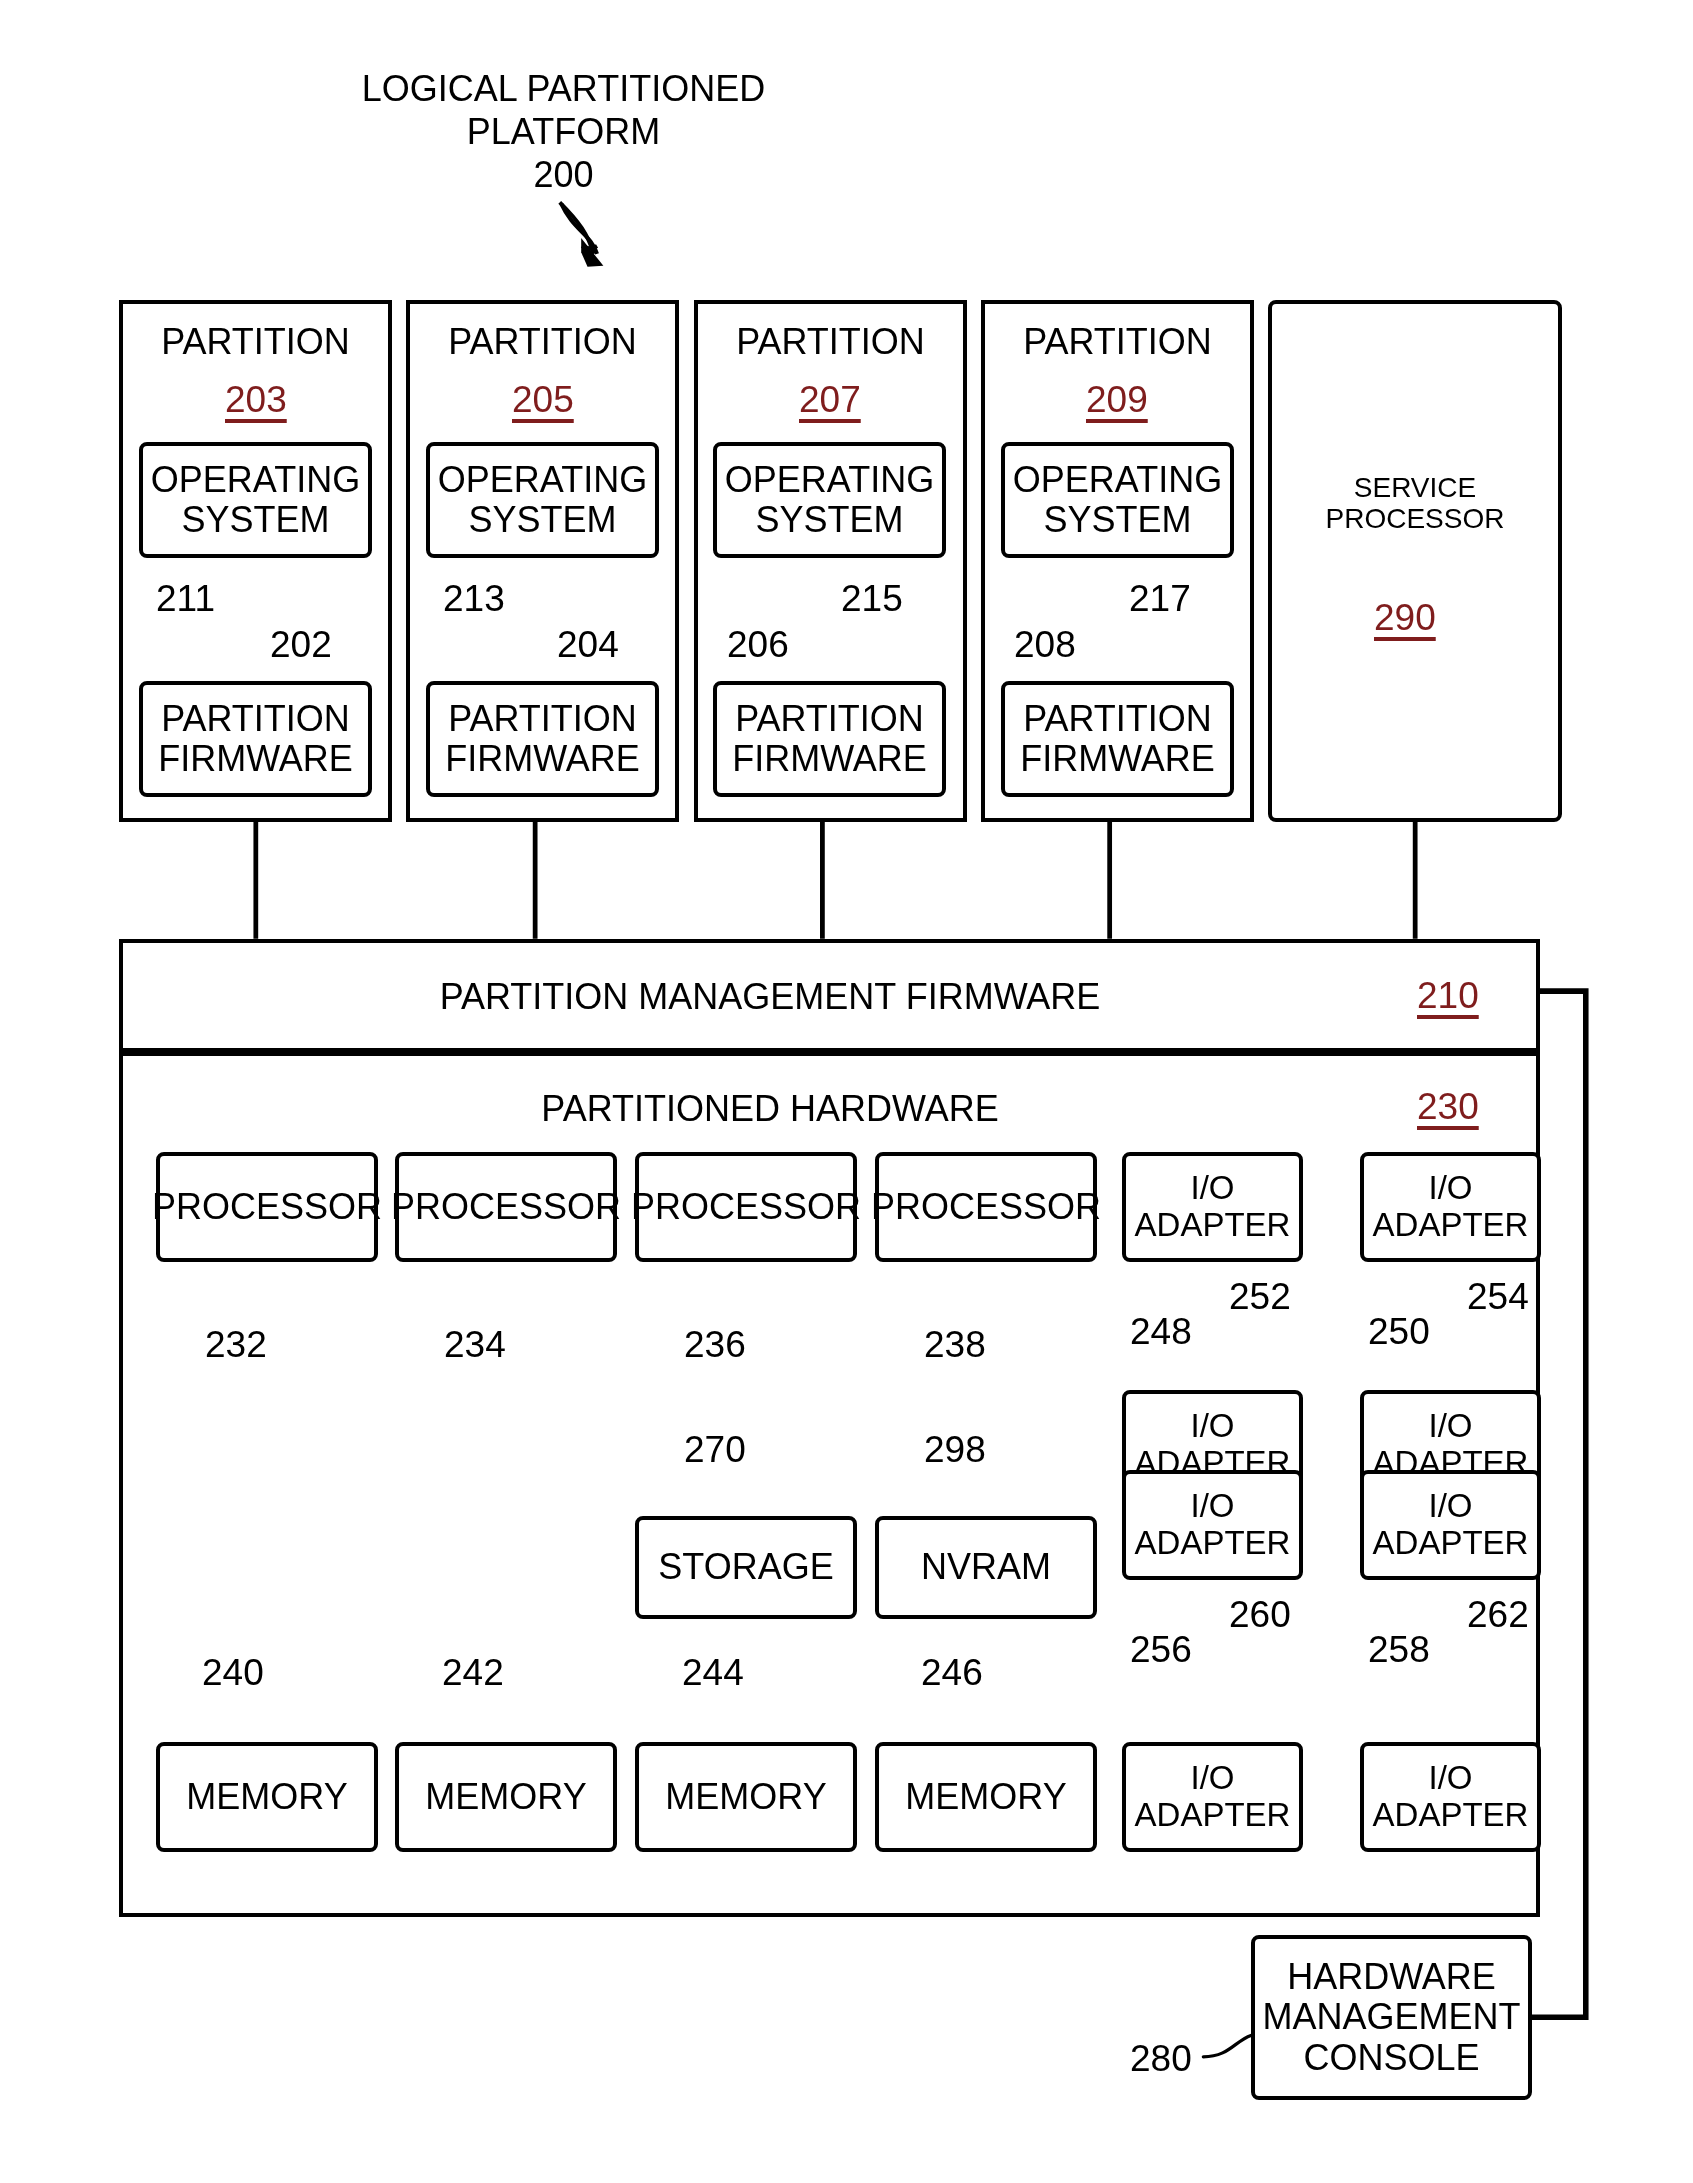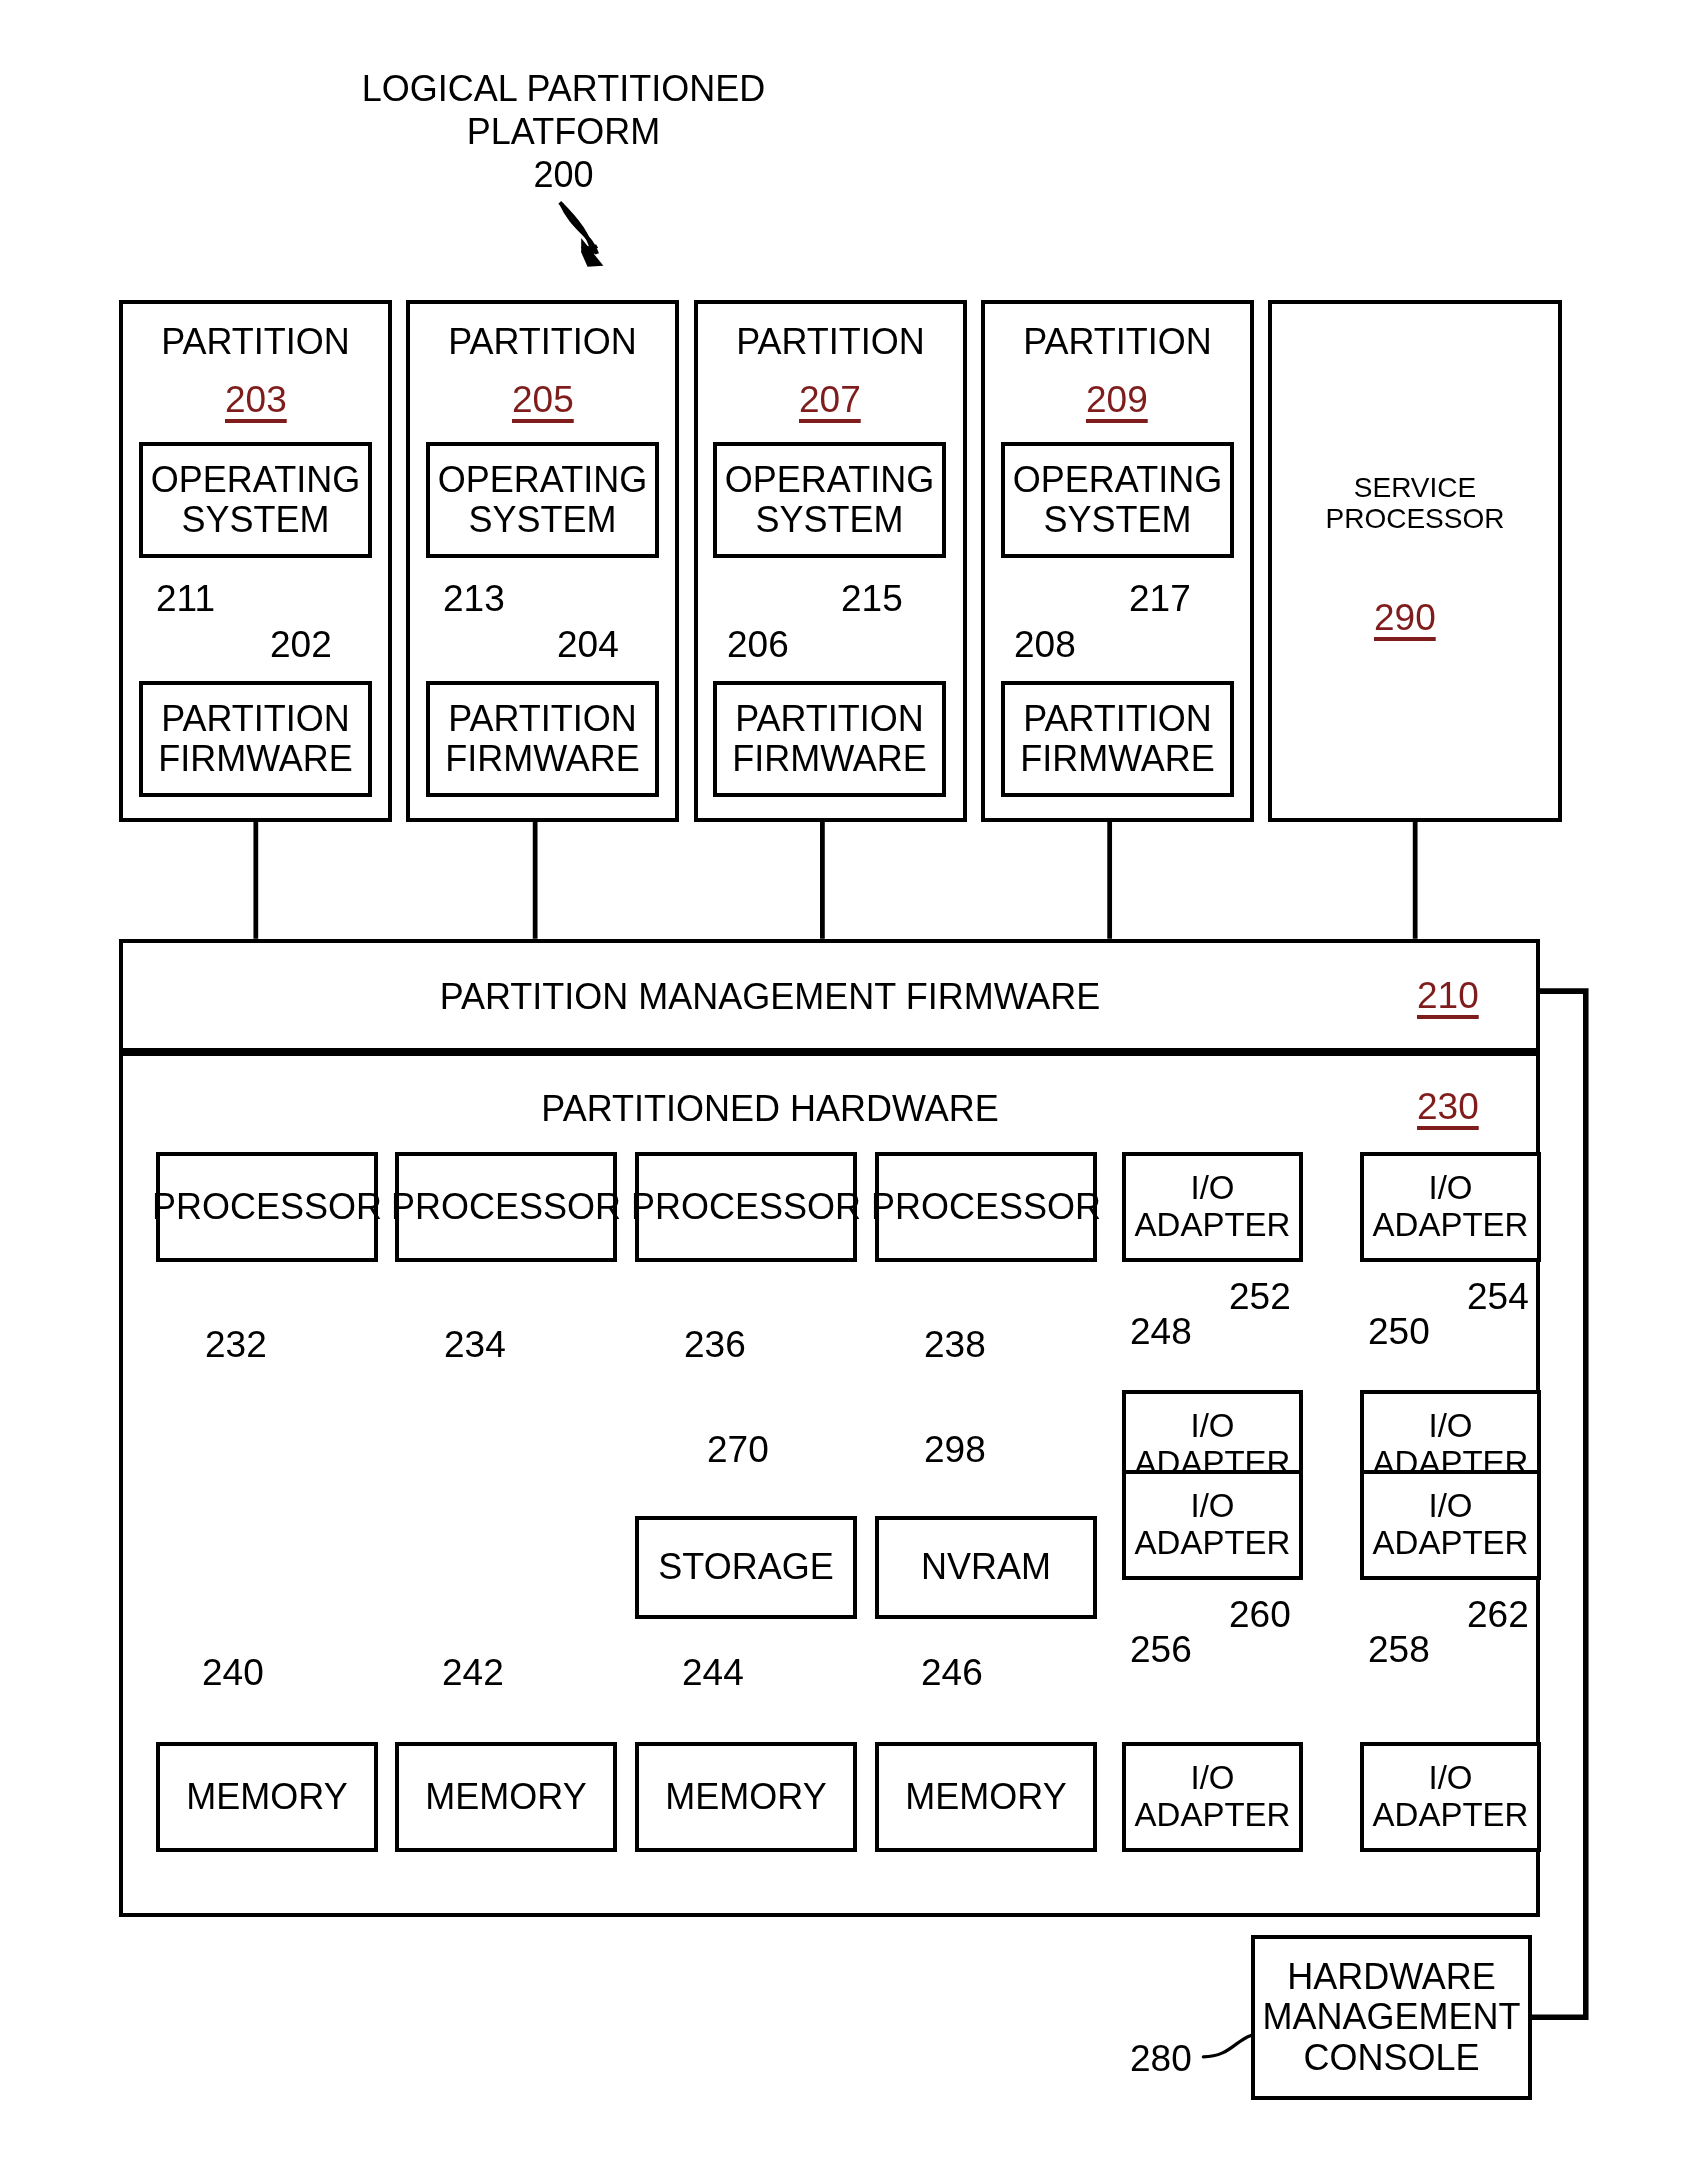--- a/index.html
+++ b/index.html
@@ -29,21 +29,21 @@
     box-sizing: border-box;
     background: #ffffff;
     border: 4.8px solid #000000;
     display: flex;
     flex-direction: column;
     align-items: center;
     justify-content: center;
     text-align: center;
     line-height: 1.12;
   }
-  .box.thin { border-width: 4px; }
+  .box.thin { border-width: 4px; border-radius: 8px; }
   .lbl {
     position: absolute;
     color: #000000;
     white-space: nowrap;
     line-height: 1.12;
   }
   .ref {
     position: absolute;
     color: #000000;
     white-space: nowrap;
@@ -261,21 +261,21 @@
 
   <div class="box thin" style="left:1122px; top:1390px; width:181px; height:110px;">
     <span class="small-txt">I/O</span>
     <span class="small-txt">ADAPTER</span>
   </div>
   <div class="box thin" style="left:1360px; top:1390px; width:181px; height:110px;">
     <span class="small-txt">I/O</span>
     <span class="small-txt">ADAPTER</span>
   </div>
 
-  <div class="ref" style="left:684px; top:1429px;margin-left:23px;">270</div>
+  <div class="ref" style="left:684px; top:1429px;">270</div>
   <div class="ref" style="left:924px; top:1429px;">298</div>
 
   <div class="box thin" style="left:635px; top:1516px; width:222px; height:103px;">
     <span class="inner-txt">STORAGE</span>
   </div>
   <div class="box thin" style="left:875px; top:1516px; width:222px; height:103px;">
     <span class="inner-txt">NVRAM</span>
   </div>
 
   <div class="box thin" style="left:1122px; top:1470px; width:181px; height:110px;">

